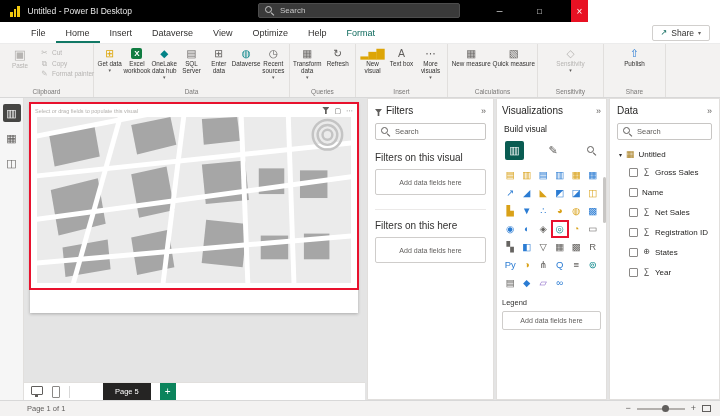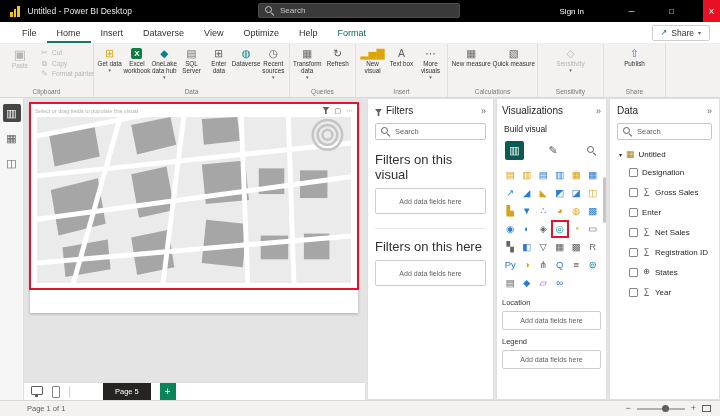--- a/index.html
+++ b/index.html
@@ -1,31 +1,31 @@
 <!DOCTYPE html>
 <html><head>
 <meta charset="utf-8">
 <style>
   html,body{margin:0;padding:0;background:#c9c9c9;}
   #app{position:relative;width:720px;height:416px;background:#fff;font-family:"Liberation Sans",sans-serif;overflow:hidden;cursor:default;-webkit-user-select:none;user-select:none;}
 
   
-  #titlebar{position:absolute;top:0;left:0;width:720px;height:22px;background:#000;display:flex;align-items:center;color:#fff;}
+  #titlebar{position:absolute;top:0;left:0;width:588px;height:22px;background:#000;display:flex;align-items:center;color:#fff;}
   .pbi-logo{display:flex;align-items:flex-end;gap:1px;height:11px;margin:0 8px 0 10px;}
   .pbi-logo i{width:2.5px;background:#f2c80f;display:block;}
   .pbi-logo i:nth-child(1){height:5px;}.pbi-logo i:nth-child(2){height:8px;}.pbi-logo i:nth-child(3){height:11px;}
   #window-title{font-size:8.5px;color:#e8e8e8;white-space:nowrap;}
   #title-search{position:absolute;left:258px;top:3px;width:202px;height:15px;background:#3a3a3a;border:1px solid #4d4d4d;border-radius:2px;display:flex;align-items:center;gap:6px;padding:0 6px;box-sizing:border-box;color:#c8c8c8;font-size:8px;}
   .tb-right{margin-left:auto;display:flex;align-items:center;height:100%;gap:23px;}
   #sign-in{font-size:8px;margin-right:16px;color:#fff;}
   .winbtn{width:17px;height:22px;display:flex;align-items:center;justify-content:center;font-size:8px;color:#fff;}
   .winbtn.close{background:#e81123;font-size:10px;}
 
   
-  #menubar{position:absolute;top:22px;left:0;width:720px;height:22px;background:#fff;display:flex;align-items:stretch;padding-left:12px;box-sizing:border-box;border-bottom:1px solid #ececec;}
+  #menubar{position:absolute;top:22px;left:0;width:720px;height:22px;background:#fff;display:flex;align-items:stretch;padding-left:21px;box-sizing:border-box;border-bottom:1px solid #ececec;}
   .mtab{font-size:9px;color:#323130;padding:0 10px;display:flex;align-items:center;white-space:nowrap;}
   .mtab.active{box-shadow:inset 0 -2px 0 #117865;}
   .mtab.ctx{color:#0c695c;}
   #share-btn{margin-left:auto;margin-right:10px;align-self:center;display:flex;align-items:center;gap:4px;border:1px solid #d1cfcd;border-radius:2px;padding:2px 8px;font-size:8.5px;color:#323130;background:#fff;}
   #share-btn .g{font-size:8px;color:#0c695c;}
   #share-btn .c{font-size:6px;color:#605e5c;}
 
   
   #ribbon{position:absolute;top:44px;left:0;width:720px;height:54px;background:#f3f2f1;border-bottom:1px solid #d8d8d8;display:flex;box-sizing:border-box;}
   .rgroup{display:flex;flex-direction:column;border-right:1px solid #e1dfdd;box-sizing:border-box;flex:none;}
@@ -83,21 +83,21 @@
   .pane-chevrons{margin-left:auto;font-size:9px;color:#605e5c;}
   .search-box{margin-top:7px;height:17px;border:1px solid #c8c6c4;border-radius:2px;display:flex;align-items:center;gap:5px;padding:0 5px;box-sizing:border-box;color:#605e5c;}
   .search-box .ph{font-size:7.5px;color:#605e5c;}
 
   .mag-icon{position:relative;width:9px;height:9px;flex:none;color:inherit;}
   .mag-icon::before{content:"";position:absolute;left:0;top:0;width:5px;height:5px;border:1.2px solid currentColor;border-radius:50%;}
   .mag-icon::after{content:"";position:absolute;left:6px;top:6px;width:3.5px;height:1.3px;background:currentColor;transform:rotate(45deg);transform-origin:0 50%;}
 
   .fsec{margin-top:12px;}
   .fsec + .fsec{border-top:1px solid #ebe9e8;margin-top:14px;padding-top:10px;}
-  .sec-label{font-size:13px;color:#323130;margin-bottom:6px;}
+  .sec-label{font-size:10px;color:#323130;margin-bottom:6px;}
   .drop-box{height:24px;border:1px solid #cfcdcb;border-radius:2px;display:flex;align-items:center;justify-content:center;font-size:7px;color:#605e5c;background:#fff;}
 
   .build-label{font-size:8.5px;color:#252423;margin-top:8px;padding-left:2px;}
   .vtabs{display:flex;align-items:center;gap:20px;margin-top:7px;padding-left:3px;}
   .vtab{width:19px;height:19px;display:flex;align-items:center;justify-content:center;border-radius:2px;color:#605e5c;font-size:11px;}
   .vtab.sel{background:#0a5c52;color:#fff;}
   .gallery{margin-top:7px;display:grid;grid-template-columns:repeat(6,1fr);row-gap:2px;position:relative;}
   .gcell{height:16px;display:flex;align-items:center;justify-content:center;}
   .gcell.hl{outline:2px solid #e8112d;outline-offset:-1px;}
   .gglyph{font-size:9.5px;line-height:1;}
@@ -593,24 +593,20 @@
   <div class="gcell">
     <span class="gglyph c-m">▱</span>
   </div>
 
   <div class="gcell">
     <span class="gglyph c-b">∞</span>
   </div>
 </div>
       <div class="vscroll"></div>
       <div class="wells">
-  <div class="well">
-    <div class="well-label">Location</div>
-    <div class="drop-box">Add data fields here</div>
-  </div>
 
   <div class="well">
     <div class="well-label">Legend</div>
     <div class="drop-box">Add data fields here</div>
   </div>
 
 </div>
     </section>
 
     <section class="pane" id="data-pane">
@@ -621,36 +617,31 @@
       <div class="search-box">
         <span class="mag-icon"></span>
         <span class="ph">Search</span>
       </div>
       <div class="tree-row">
         <span class="texp">▾</span>
         <span class="ticon">▦</span>
         <span class="tname">Untitled</span>
       </div>
       <div class="fields">
-  <div class="frow">
-    <span class="cb"></span>
-
-    <span class="flabel">Designation</span>
-  </div>
 
   <div class="frow">
     <span class="cb"></span>
     <span class="fsym">∑</span>
     <span class="flabel">Gross Sales</span>
   </div>
 
   <div class="frow">
     <span class="cb"></span>
 
-    <span class="flabel">Enter</span>
+    <span class="flabel">Name</span>
   </div>
 
   <div class="frow">
     <span class="cb"></span>
     <span class="fsym">∑</span>
     <span class="flabel">Net Sales</span>
   </div>
 
   <div class="frow">
     <span class="cb"></span>

